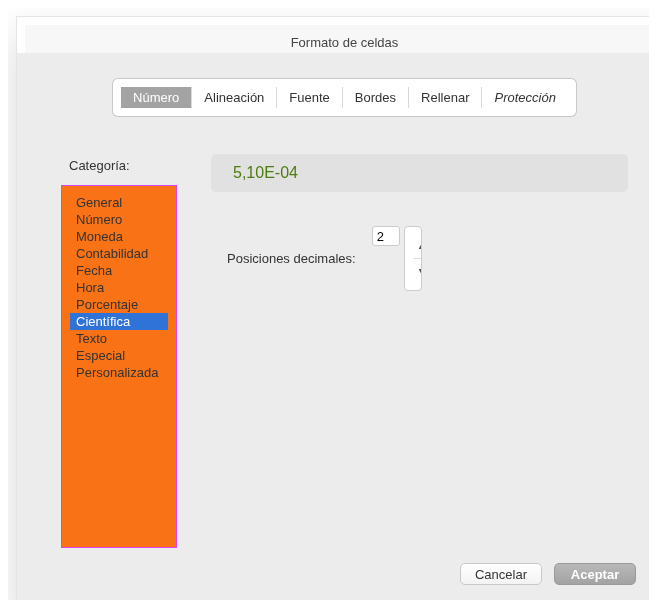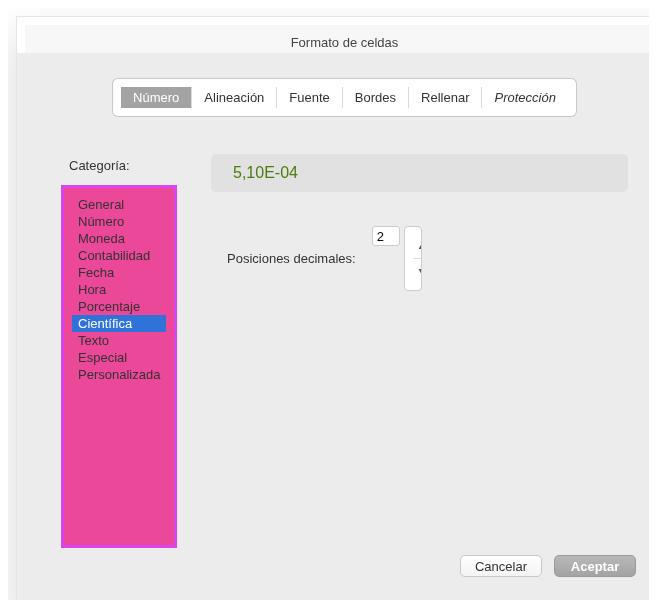--- a/index.html
+++ b/index.html
@@ -72,22 +72,22 @@
     display: flex;
     flex-direction: column;
   }
   .label {
     font-size: 13px;
     color: #333;
     margin-bottom: 4px;
   }
   .listbox {
     flex: 1;
-    background: #ec4899;
-    border: 3px solid #d946ef;
+    background: #f97316;
+    border: 1px solid #d946ef;
     overflow: auto;
   }
   .list-item {
     padding: 1px 6px;
     font-size: 13px;
     cursor: default;
   }
   .list-item.selected {
     background: #2f72d8;
     color: #fff;
@@ -145,21 +145,21 @@
     justify-content: center;
     font-size: 7px;
     line-height: 1;
     color: #555;
     cursor: default;
   }
   .spin-up { border-bottom: 1px solid #ddd; }
   .footer {
     position: absolute;
     right: 28px;
-    bottom: 30px;
+    bottom: 22px;
     display: flex;
     gap: 12px;
   }
   .btn {
     min-width: 82px;
     height: 22px;
     padding: 0 14px;
     font-size: 13px;
     border-radius: 5px;
     border: 1px solid #c8c8c8;

